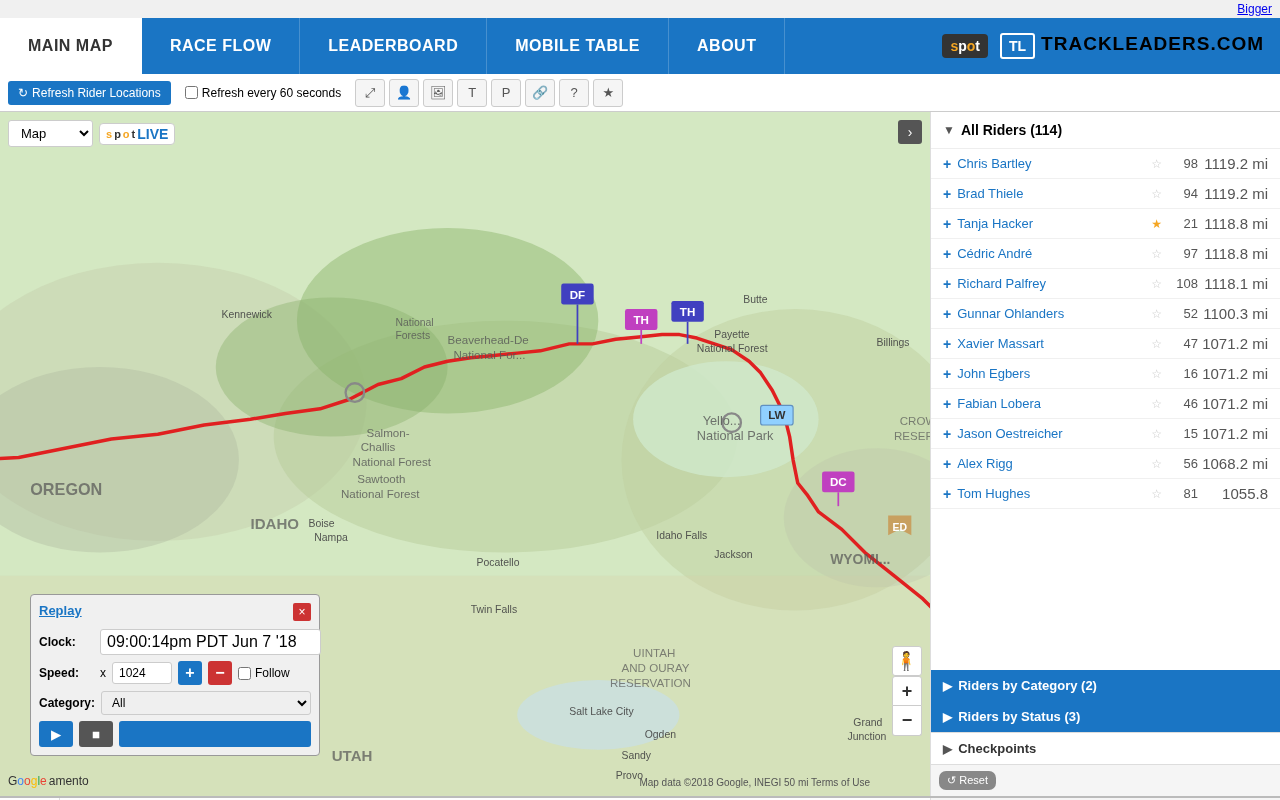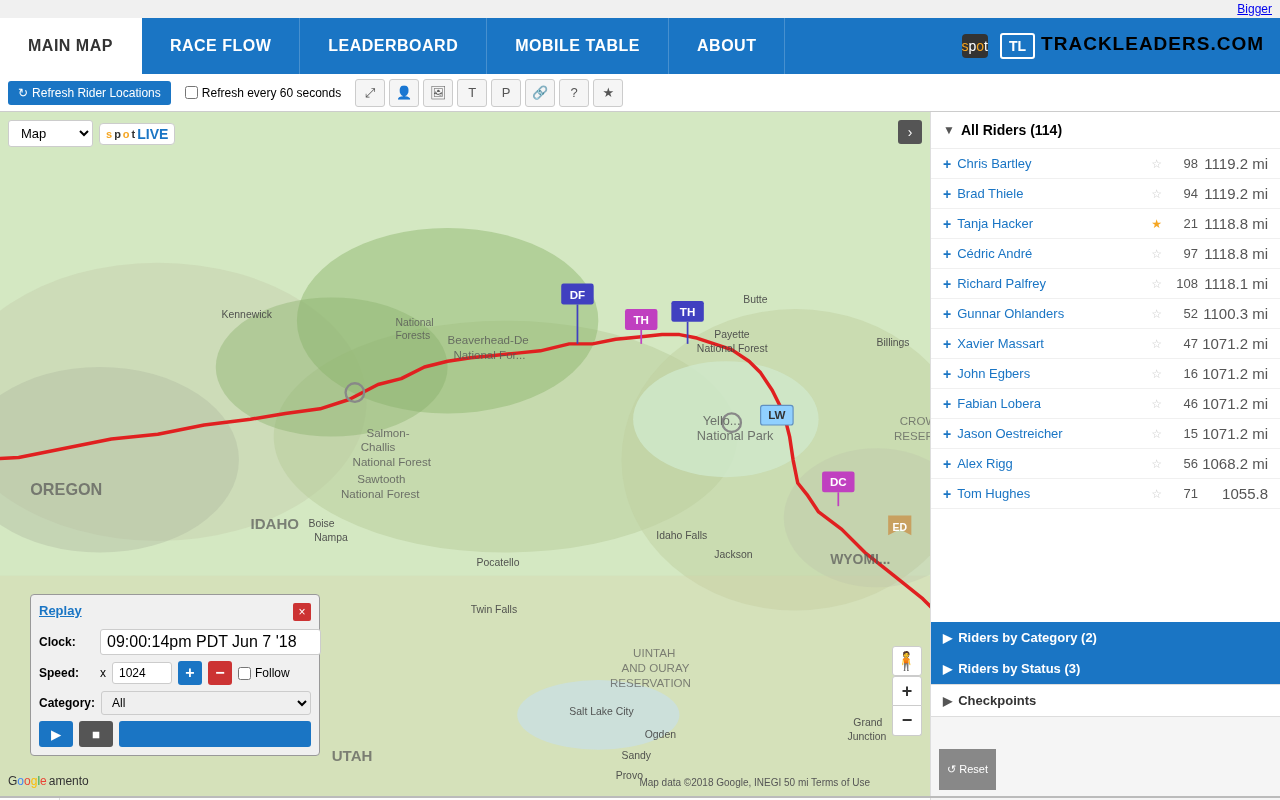--- a/index.html
+++ b/index.html
@@ -2,21 +2,21 @@
 <html><head>
   <meta charset="utf-8">
   <style>
     * { margin: 0; padding: 0; box-sizing: border-box; }
     body { font-family: Arial, sans-serif; font-size: 13px; background: #e8e8e8; width: 1280px; height: 800px; overflow: hidden; }
 
     .top-bar { background: #f0f0f0; text-align: right; padding: 2px 8px; font-size: 12px; color: #4a90d9; }
 
     .nav-bar { display: flex; align-items: center; background: #1a75c4; height: 56px; }
     .nav-logo-area { display: flex; align-items: center; margin-left: auto; padding-right: 16px; gap: 12px; }
-    .nav-spot { background: #333; color: #fff; padding: 4px 0; border-radius: 4px; font-weight: normal; font-size: 14px; }
+    .nav-spot { background: #333; color: #fff; padding: 4px 8px; border-radius: 4px; font-weight: bold; font-size: 14px; }
 
     .nav-tab { color: #fff; font-weight: bold; font-size: 16px; padding: 16px 28px; height: 56px; display: flex; align-items: center; cursor: pointer; border-right: 1px solid rgba(255,255,255,0.2); text-transform: uppercase; letter-spacing: 0.5px; }
     .nav-tab.active { background: #fff; color: #333; }
 
     .toolbar { display: flex; align-items: center; background: #fff; padding: 4px 8px; border-bottom: 1px solid #ccc; height: 38px; gap: 6px; }
     .btn-refresh { background: #1a75c4; color: #fff; border: none; border-radius: 3px; padding: 5px 10px; font-size: 12px; cursor: pointer; display: flex; align-items: center; gap: 4px; }
     .checkbox-label { display: flex; align-items: center; gap: 4px; font-size: 12px; margin-left: 8px; }
     .tool-btn { width: 30px; height: 28px; background: #f5f5f5; border: 1px solid #ccc; border-radius: 3px; cursor: pointer; display: flex; align-items: center; justify-content: center; font-size: 13px; color: #555; }
 
     .main-content { display: flex; height: calc(800px - 56px - 38px - 22px); }
@@ -64,21 +64,21 @@
     .rider-plus { color: #1a75c4; margin-right: 6px; font-size: 14px; cursor: pointer; font-weight: bold; }
     .rider-name { color: #1a75c4; flex: 1; cursor: pointer; font-size: 13px; }
     .rider-star { color: #ccc; font-size: 12px; margin-left: 2px; }
     .rider-star.gold { color: #f5a623; }
     .rider-num { color: #555; width: 36px; text-align: right; font-size: 13px; }
     .rider-dist { color: #555; width: 70px; text-align: right; font-size: 15px; }
 
     .section-header { background: #1a75c4; color: #fff; padding: 8px 12px; display: flex; align-items: center; gap: 6px; font-size: 13px; font-weight: bold; cursor: pointer; }
     .section-arrow { font-size: 12px; }
     .chart-labels { width: 60px; display: flex; flex-direction: column; justify-content: space-between; padding: 4px 4px; font-size: 10px; color: #555; border-right: 1px solid #ddd; }
-    .elev-btn { padding: 14px 8px; font-size: 11px; background: #1a75c4; color: #fff; border: none; border-radius: 0; cursor: pointer; display: flex; align-items: center; gap: 4px; margin-top: 26px; }
+    .elev-btn { padding: 3px 8px; font-size: 11px; background: #1a75c4; color: #fff; border: none; border-radius: 7px; cursor: pointer; display: flex; align-items: center; gap: 4px; }
   </style>
 </head>
 <body>
 
 <div class="top-bar">
   <a href="#">Bigger</a>
 </div>
 
 <div class="nav-bar">
   <div class="nav-tab active">MAIN MAP</div>
@@ -366,21 +366,21 @@
       <span class="rider-plus">+</span>
       <span class="rider-name">Alex Rigg</span>
       <span class="rider-star">☆</span>
       <span class="rider-num">56</span>
       <span class="rider-dist">1068.2 mi</span>
     </div>
         <div class="rider-row">
       <span class="rider-plus">+</span>
       <span class="rider-name">Tom Hughes</span>
       <span class="rider-star">☆</span>
-      <span class="rider-num">71</span>
+      <span class="rider-num">81</span>
       <span class="rider-dist">1055.8</span>
     </div>
       </div>
 
     <div class="section-header">
       <span class="section-arrow">▶</span>
       <span>Riders by Category (2)</span>
     </div>
     <div class="section-header">
       <span class="section-arrow">▶</span>

